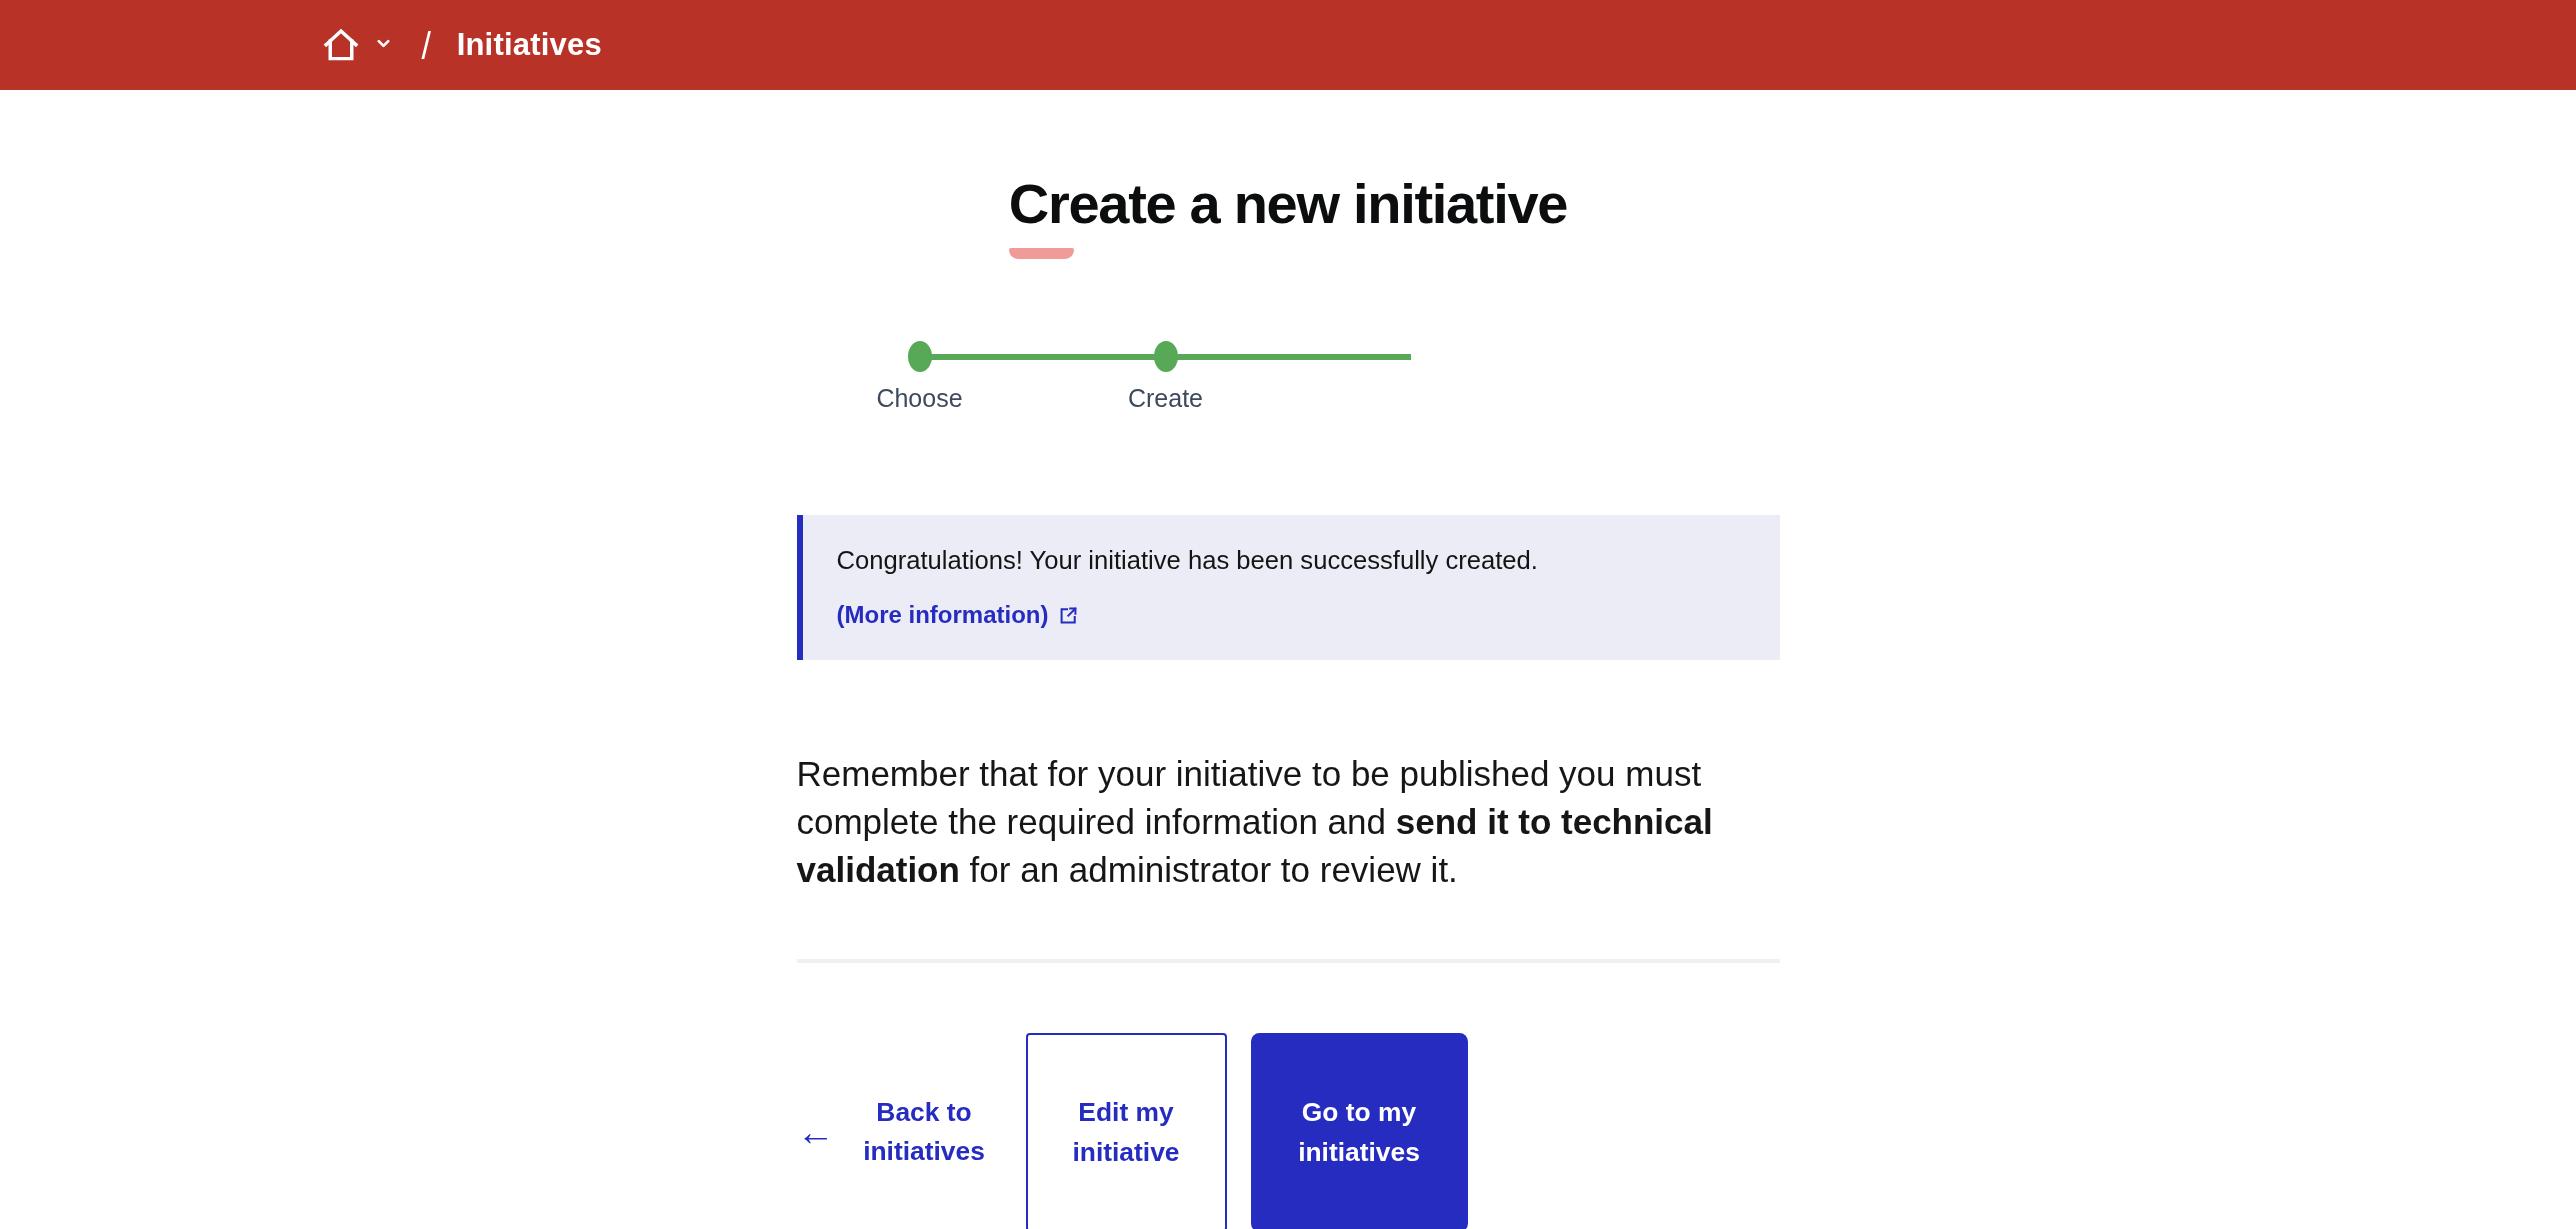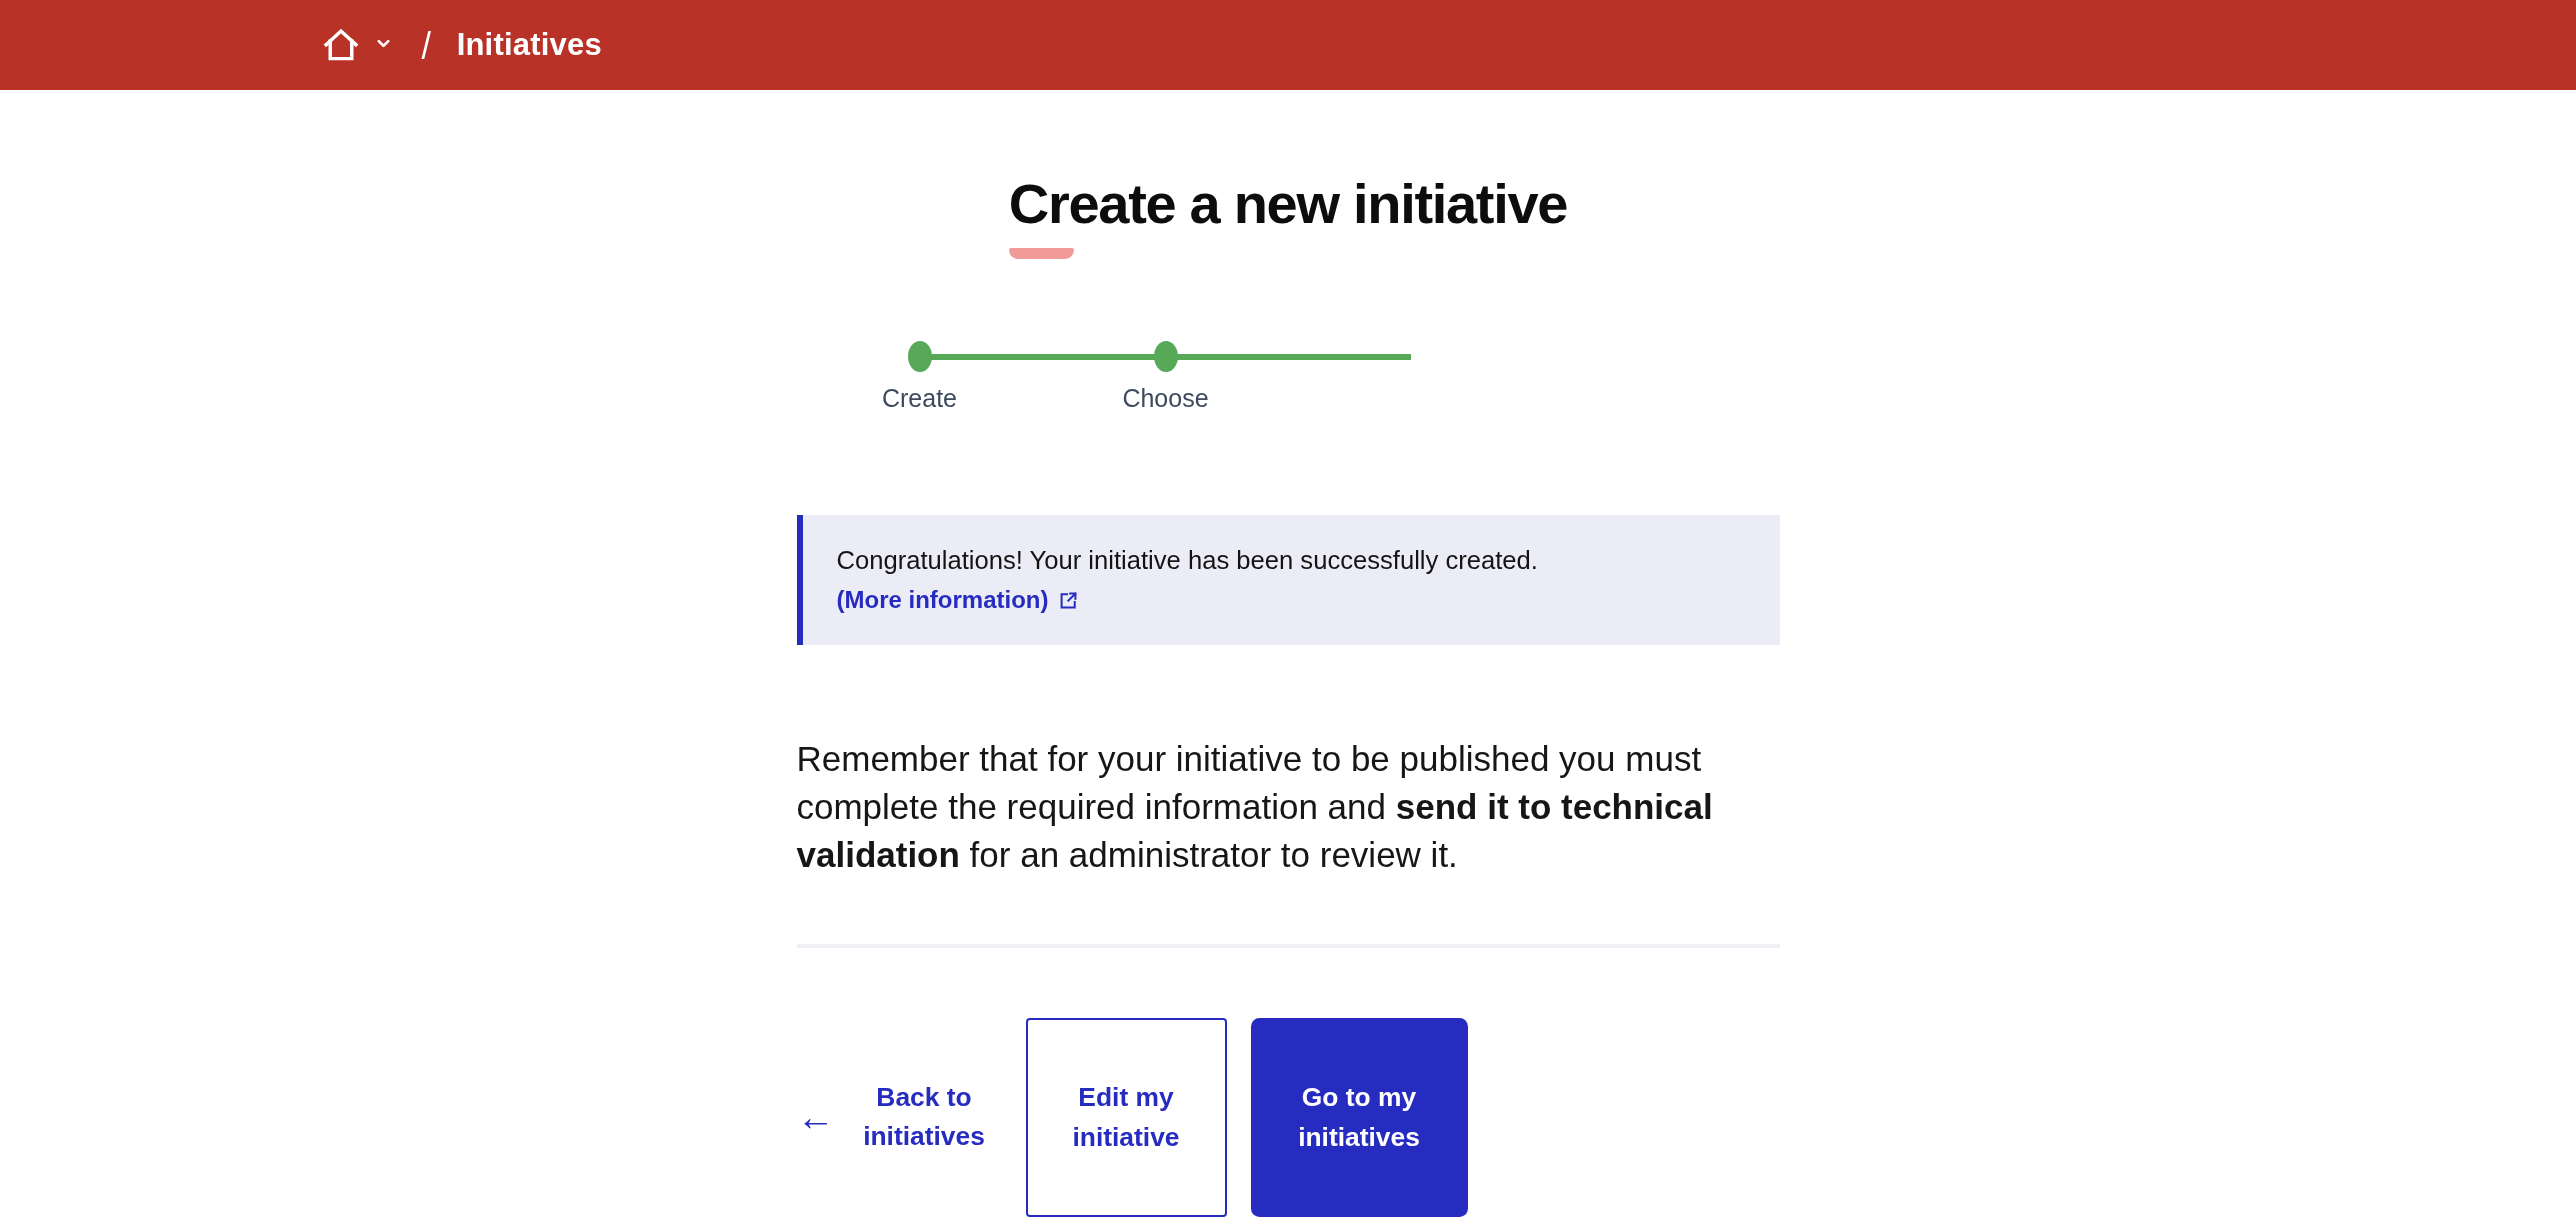--- a/index.html
+++ b/index.html
@@ -80,21 +80,21 @@
   .alert{
     margin-top:89px;
     background:var(--alert-bg);
     border-left:6px solid var(--blue);
     padding:28px 34px;box-sizing:border-box;
     line-height:1.4;
   }
   .alert-msg{margin:0;font-size:25.6px;color:#141414;}
   .alert-link{
     display:inline-flex;align-items:center;gap:8.5px;
-    margin-top:4px;
+    margin-top:19px;
     color:var(--blue);font-size:24px;font-weight:bold;
     text-decoration:none;cursor:pointer;
   }
   .alert-link svg{display:block;}
   
   .note{
     margin:90px 0 14px 0;
     font-size:35px;line-height:1.37;color:#161616;
     max-width:983px;
   }
@@ -163,25 +163,25 @@
 
   <div class="title-wrap">
     <h1>Create a new initiative</h1>
   </div>
 
   <div class="stepper">
     <div class="track"></div>
     <div class="steps">
       <div class="step">
         <span class="dot"></span>
-        <span class="step-label">Create</span>
+        <span class="step-label">Choose</span>
       </div>
       <div class="step">
         <span class="dot"></span>
-        <span class="step-label">Choose</span>
+        <span class="step-label">Create</span>
       </div>
     </div>
   </div>
 
   <div class="alert">
     <p class="alert-msg">Congratulations! Your initiative has been successfully created.</p>
     <a class="alert-link">
       <span>(More information)</span>
       <span>
         <svg width="23" height="23" viewBox="0 0 24 24" fill="none" stroke="#272cc0" stroke-width="2.1" stroke-linecap="square">

